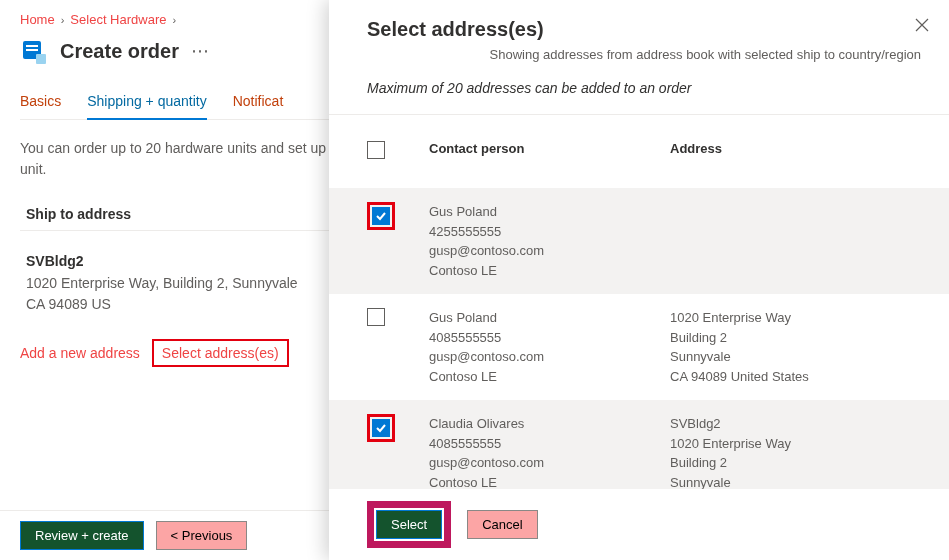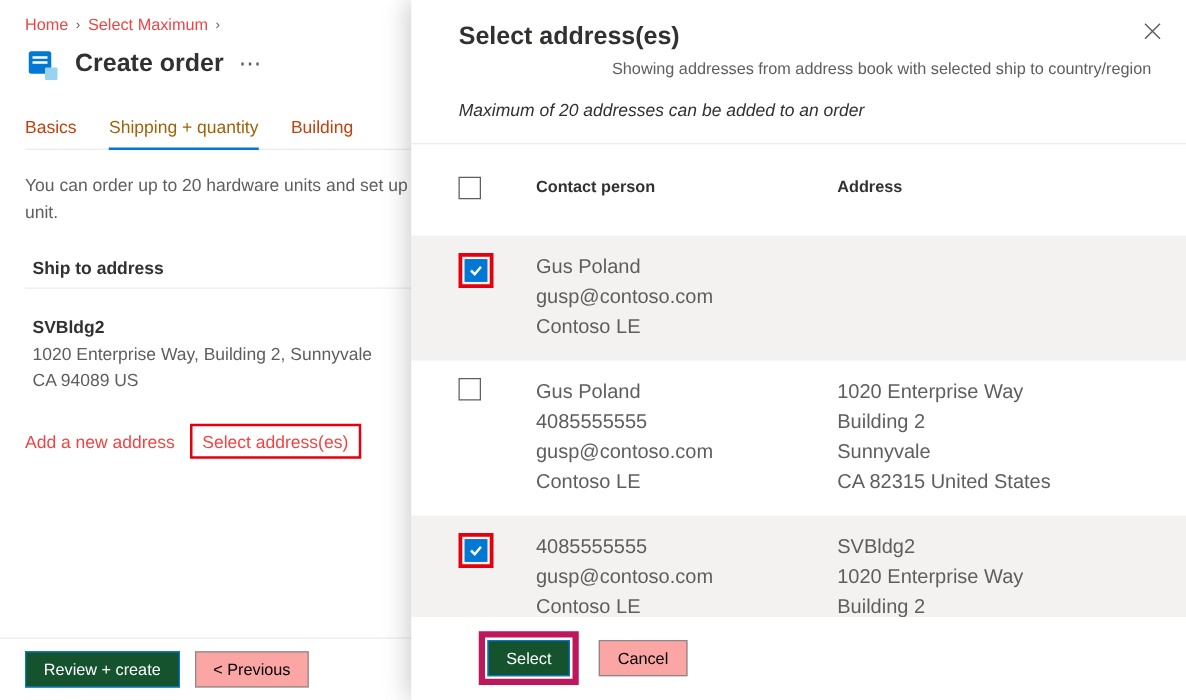--- a/index.html
+++ b/index.html
@@ -9,21 +9,21 @@
     
     .page { padding: 12px 20px 60px 20px; }
     .breadcrumb { display: flex; align-items: center; gap: 6px; font-size: 13px; margin-bottom: 10px; }
     .bc-sep { color: #605e5c; font-size: 11px; }
     .title-row { display: flex; align-items: center; gap: 12px; margin-bottom: 22px; }
     .title-icon { width: 28px; height: 28px; display: flex; align-items: center; justify-content: center; }
     .page-title { font-size: 20px; font-weight: 600; }
     .title-dots { color: #605e5c; font-size: 18px; letter-spacing: 1px; }
     .tabs { display: flex; gap: 26px; border-bottom: 1px solid #edebe9; margin-bottom: 18px; }
     .tab { padding: 6px 0 10px 0; color: #c2410c; cursor: pointer; position: relative; }
-    .tab.active { color: #a16207; font-weight: 500; }
+    .tab.active { color: #0369a1; font-weight: 500; }
     .tab.active::after { content: ""; position: absolute; left: 0; right: 0; bottom: -1px; height: 2px; background: #0078d4; }
     .desc { color: #605e5c; line-height: 1.5; margin-bottom: 26px; }
     .section-label { font-weight: 600; font-size: 14px; padding: 0 0 8px 6px; border-bottom: 1px solid #edebe9; margin-bottom: 22px; margin-right: 10px; }
     .addr-block { margin: 0 0 24px 6px; }
     .addr-name { font-weight: 600; margin-bottom: 4px; }
     .addr-line { color: #605e5c; line-height: 1.5; }
     .link-row { display: flex; align-items: center; gap: 12px; }
     .link-highlight { border: 2px solid #e3000f; padding: 4px 8px; display: inline-block; }
     
     
@@ -41,56 +41,56 @@
     
     
     .tbl { flex: 1; overflow: auto; }
     .thead { display: grid; grid-template-columns: 62px 1fr 1fr; padding: 26px 38px; border-top: 1px solid #edebe9; }
     .th { font-weight: 600; font-size: 13px; }
     .cb { width: 18px; height: 18px; border: 1px solid #605e5c; background: #fff; cursor: pointer; display: inline-flex; align-items: center; justify-content: center; }
     .cb.checked { background: #0078d4; border-color: #0078d4; }
     .cb.checked svg { display: block; }
     .cb svg { display: none; }
     .cb-hl { border: 3px solid #e3000f; padding: 2px; display: inline-flex; }
-    .row { display: grid; grid-template-columns: 62px 1fr 1fr; padding: 14px 38px; font-size: 16px; line-height: 1.5; }
+    .row { display: grid; grid-template-columns: 62px 1fr 1fr; padding: 14px 38px; font-size: 13px; line-height: 1.5; }
     .row.alt { background: #f3f2f1; }
     .cell { color: #605e5c; }
     
     
     .panel-foot { padding: 12px 38px; display: flex; gap: 16px; align-items: center; }
-    .sel-hl { border: 5px solid #be185d; display: inline-block; padding: 2px; margin-left: 16px; }
+    .sel-hl { border: 7px solid #be185d; display: inline-block; padding: 2px; }
   </style>
 </head>
 <body>
 
 <div class="page">
   <div class="breadcrumb">
     <a>Home</a>
     <span class="bc-sep">›</span>
-    <a>Select Maximum</a>
+    <a>Select Hardware</a>
     <span class="bc-sep">›</span>
   </div>
 
   <div class="title-row">
     <span class="title-icon">
       <svg width="28" height="28" viewBox="0 0 28 28">
           <rect x="3" y="4" width="18" height="18" rx="2" fill="#0078d4"></rect>
           <rect x="6" y="8" width="12" height="2" fill="#fff"></rect>
           <rect x="6" y="12" width="12" height="2" fill="#fff"></rect>
           <rect x="16" y="17" width="10" height="10" rx="1" fill="#9ad3f0"></rect>
         </svg>
     </span>
     <h1 class="page-title">Create order</h1>
     <span class="title-dots">⋯</span>
   </div>
 
   <div class="tabs">
     <div class="tab">Basics</div>
     <div class="tab active">Shipping + quantity</div>
-    <div class="tab">Building</div>
+    <div class="tab">Notificat</div>
   </div>
 
   <p class="desc">You can order up to 20 hardware units and set up ship-to addresses for each. An order item is then generated automatically for each hardware unit.</p>
 
   <div class="section-label">Ship to address</div>
 
   <div class="addr-block">
     <div class="addr-name">SVBldg2</div>
     <div class="addr-line">1020 Enterprise Way, Building 2, Sunnyvale</div>
     <div class="addr-line">CA 94089 US</div>
@@ -137,20 +137,21 @@
         <span class="cb-hl">
           <span class="cb checked">
             <svg width="12" height="12" viewBox="0 0 12 12">
                 <path d="M2 6 L5 9 L10 3" stroke="#fff" stroke-width="2" fill="none"></path>
               </svg>
           </span>
         </span>
       </div>
       <div class="cell">
         <div>Gus Poland</div>
+        <div>4255555555</div>
         <div>gusp@contoso.com</div>
         <div>Contoso LE</div>
       </div>
     </div>
 
     <div class="row">
       <div>
         <span class="cb">
           
         </span>
@@ -158,35 +159,36 @@
       <div class="cell">
         <div>Gus Poland</div>
         <div>4085555555</div>
         <div>gusp@contoso.com</div>
         <div>Contoso LE</div>
       </div>
       <div class="cell">
         <div>1020 Enterprise Way</div>
         <div>Building 2</div>
         <div>Sunnyvale</div>
-        <div>CA 82315 United States</div>
+        <div>CA 94089 United States</div>
       </div>
     </div>
 
     <div class="row alt">
       <div>
         <span class="cb-hl">
           <span class="cb checked">
             <svg width="12" height="12" viewBox="0 0 12 12">
                 <path d="M2 6 L5 9 L10 3" stroke="#fff" stroke-width="2" fill="none"></path>
               </svg>
           </span>
         </span>
       </div>
       <div class="cell">
+        <div>Claudia Olivares</div>
         <div>4085555555</div>
         <div>gusp@contoso.com</div>
         <div>Contoso LE</div>
       </div>
       <div class="cell">
         <div>SVBldg2</div>
         <div>1020 Enterprise Way</div>
         <div>Building 2</div>
         <div>Sunnyvale</div>
         <div></div>

